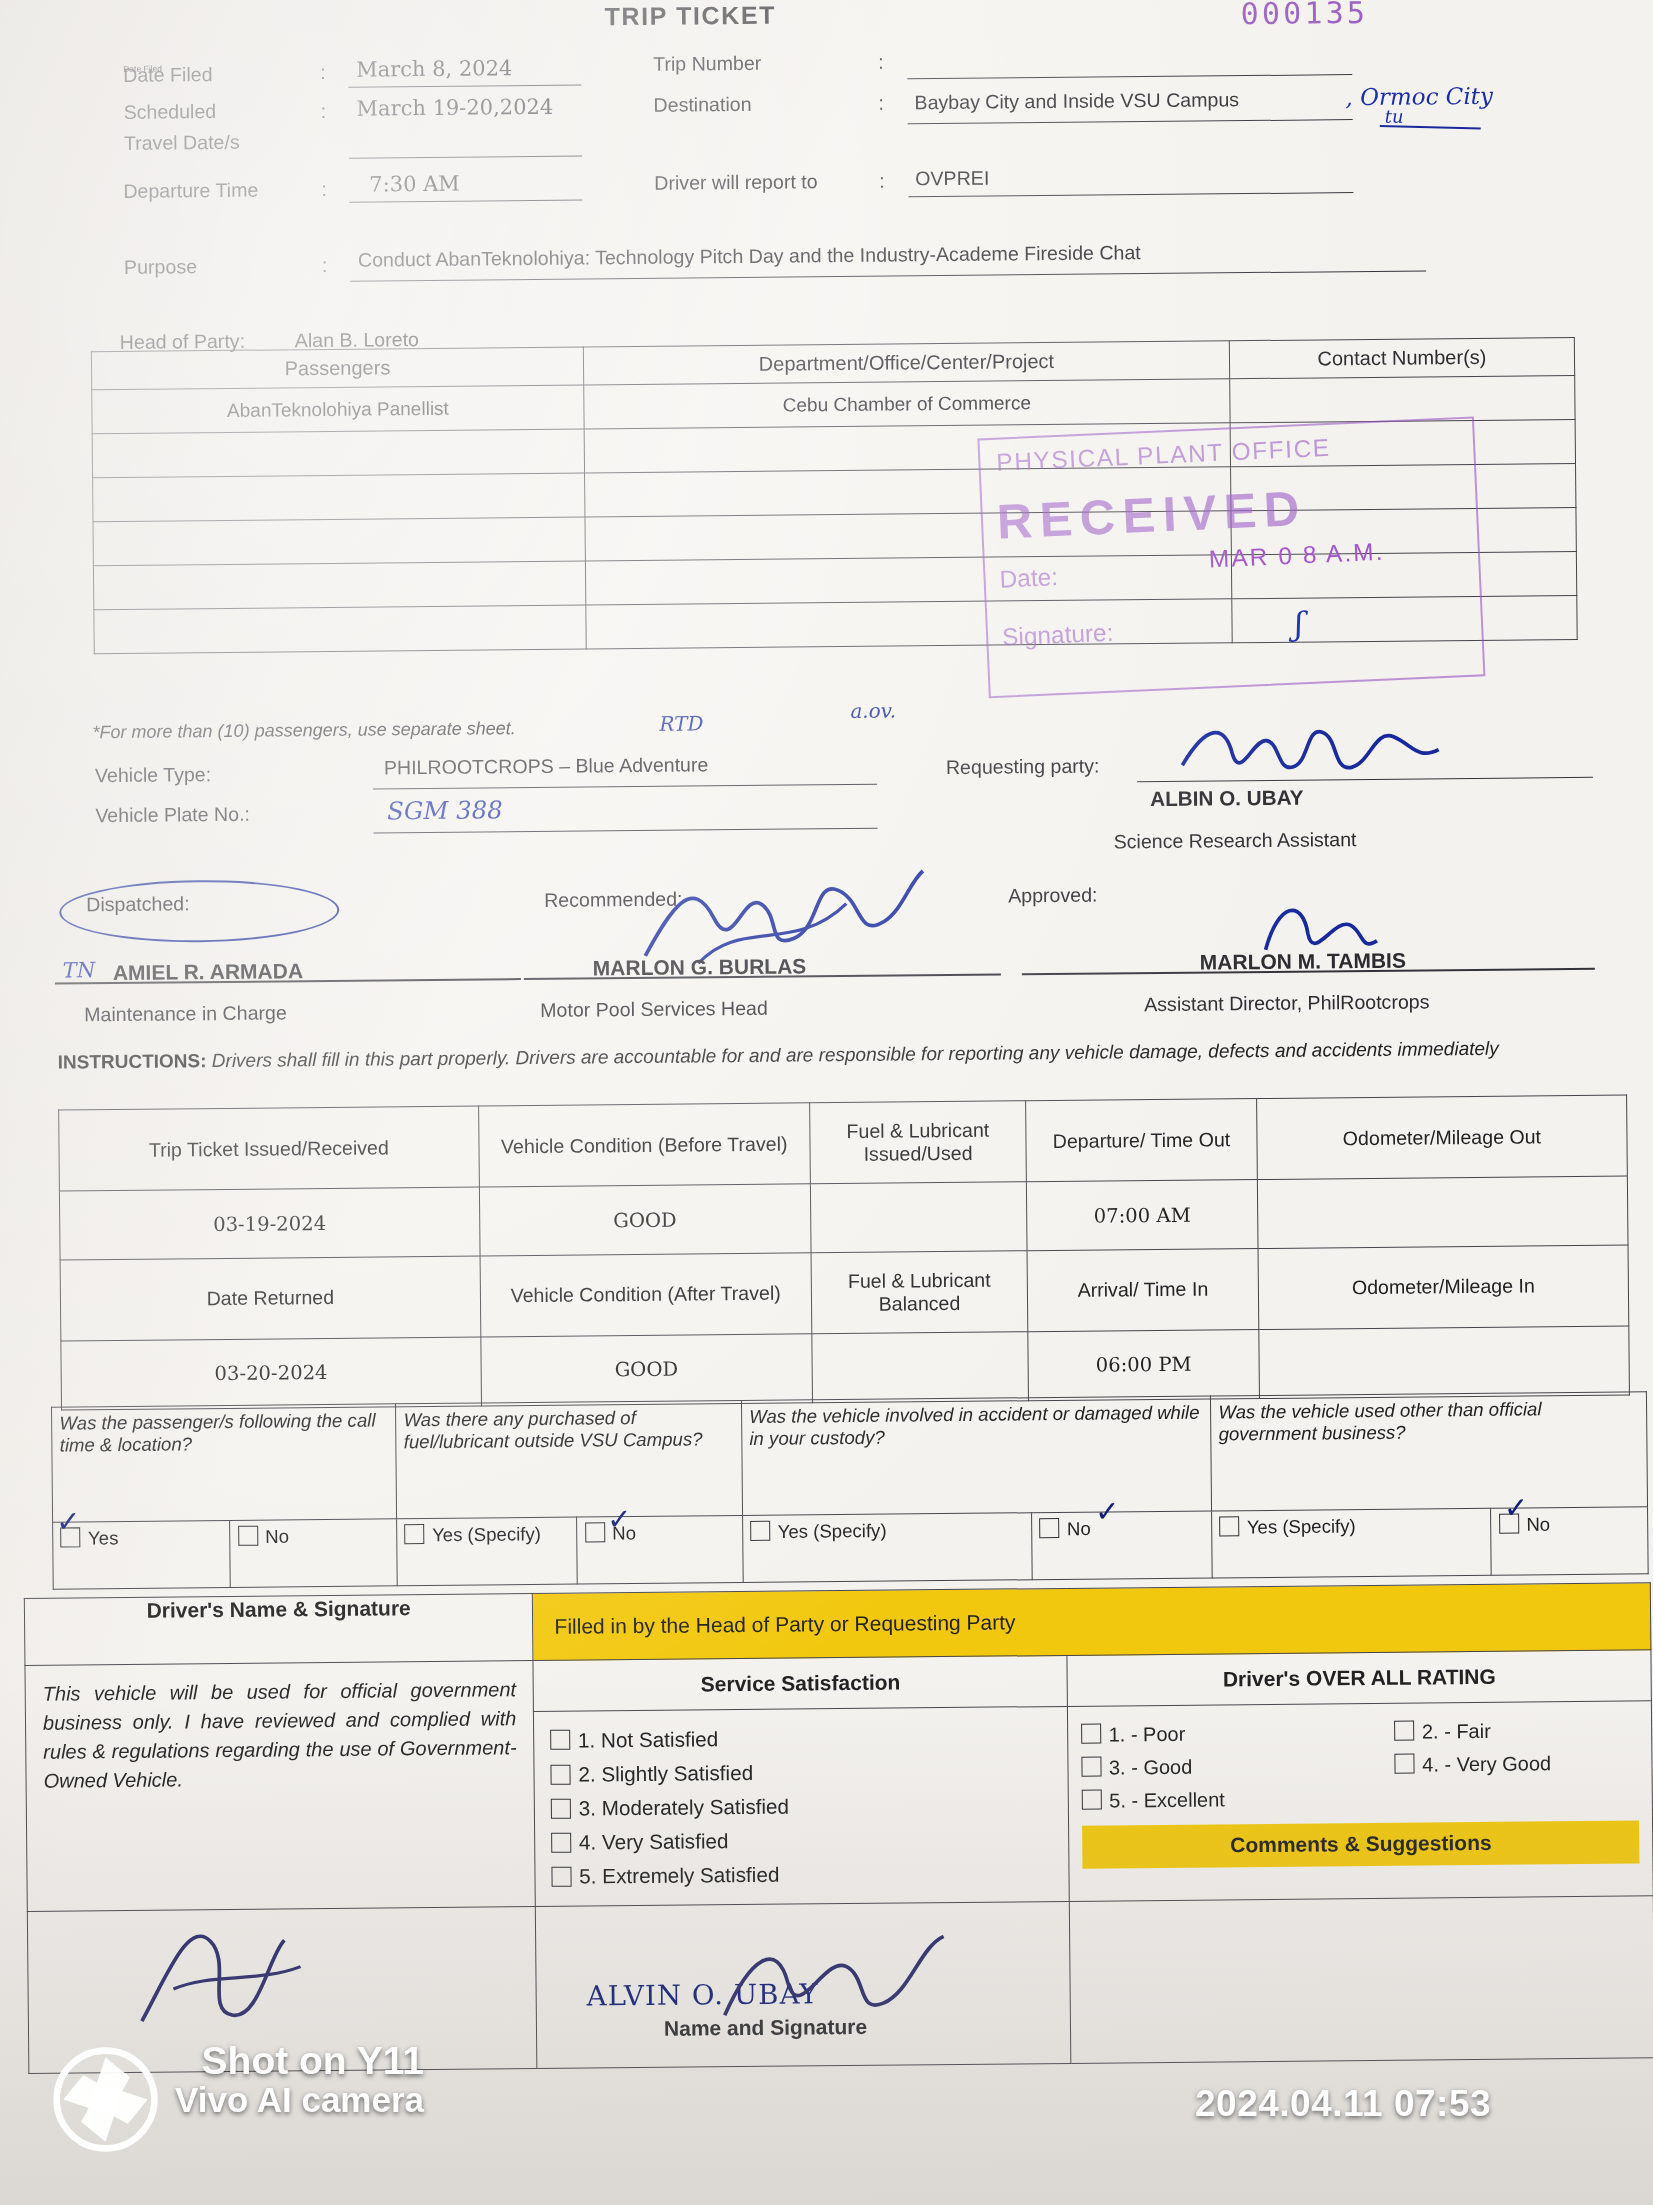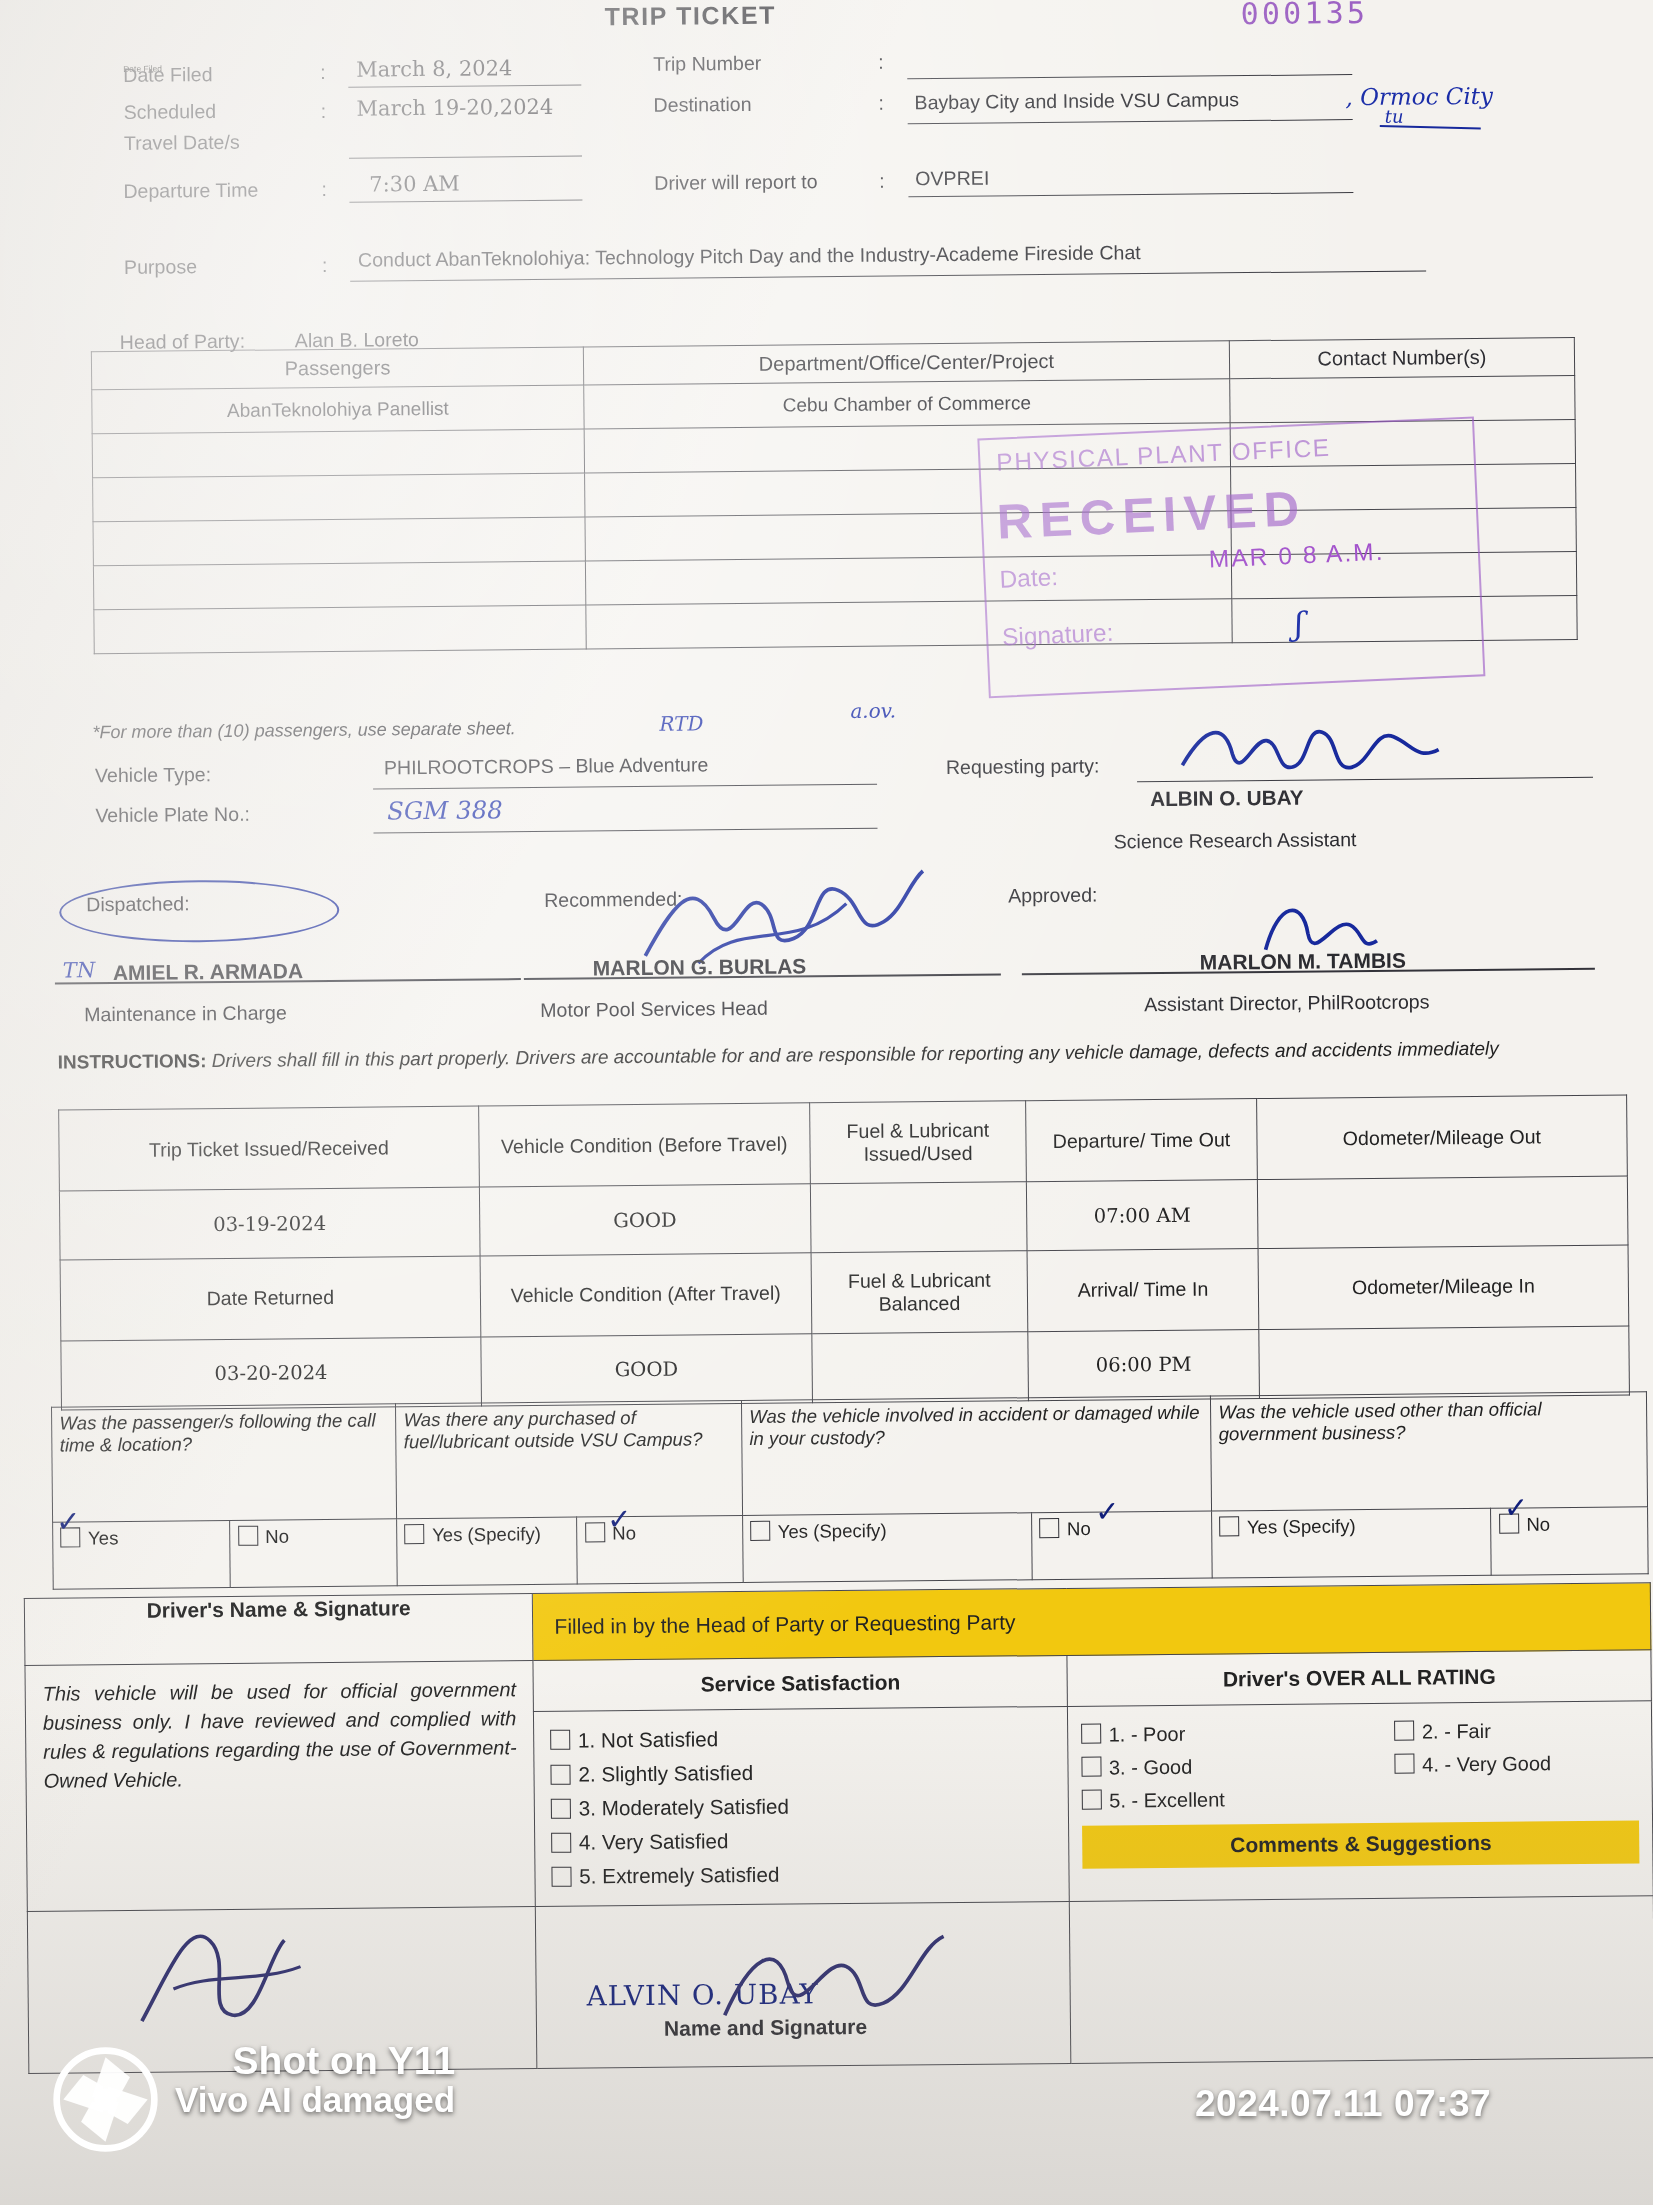--- a/index.html
+++ b/index.html
@@ -445,17 +445,17 @@
         <path d="M50 12 L72 30 L62 48 L38 48 Z" opacity="0.95"></path>
         <path d="M88 50 L70 72 L52 62 L52 38 Z" opacity="0.95"></path>
         <path d="M50 88 L28 70 L38 52 L62 52 Z" opacity="0.95"></path>
         <path d="M12 50 L30 28 L48 38 L48 62 Z" opacity="0.95"></path>
       </g>
       <circle cx="50" cy="50" r="10" fill="#ffffff"></circle>
     </svg>
   </div>
   <div class="watermark-shot" style="left:175px; top:2041px;">
     <div>Shot on Y11</div>
-    <div class="sub">Vivo AI damaged</div>
+    <div class="sub">Vivo AI camera</div>
   </div>
-  <div class="timestamp">2024.07.11 07:37</div>
+  <div class="timestamp">2024.04.11 07:53</div>
 </div>
 
 
 </body></html>

